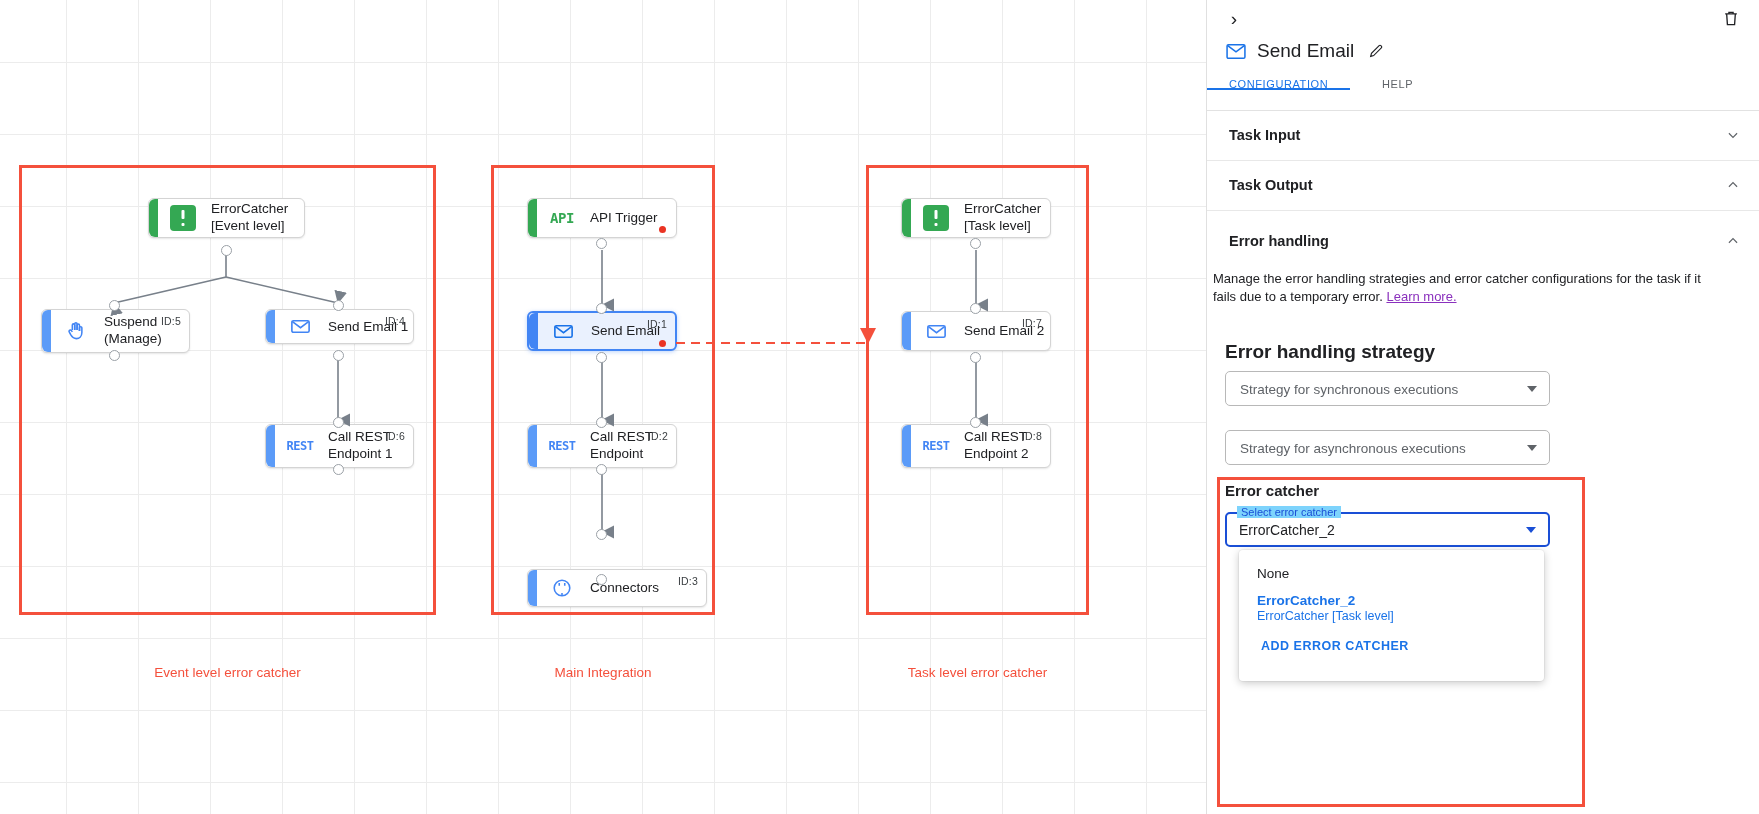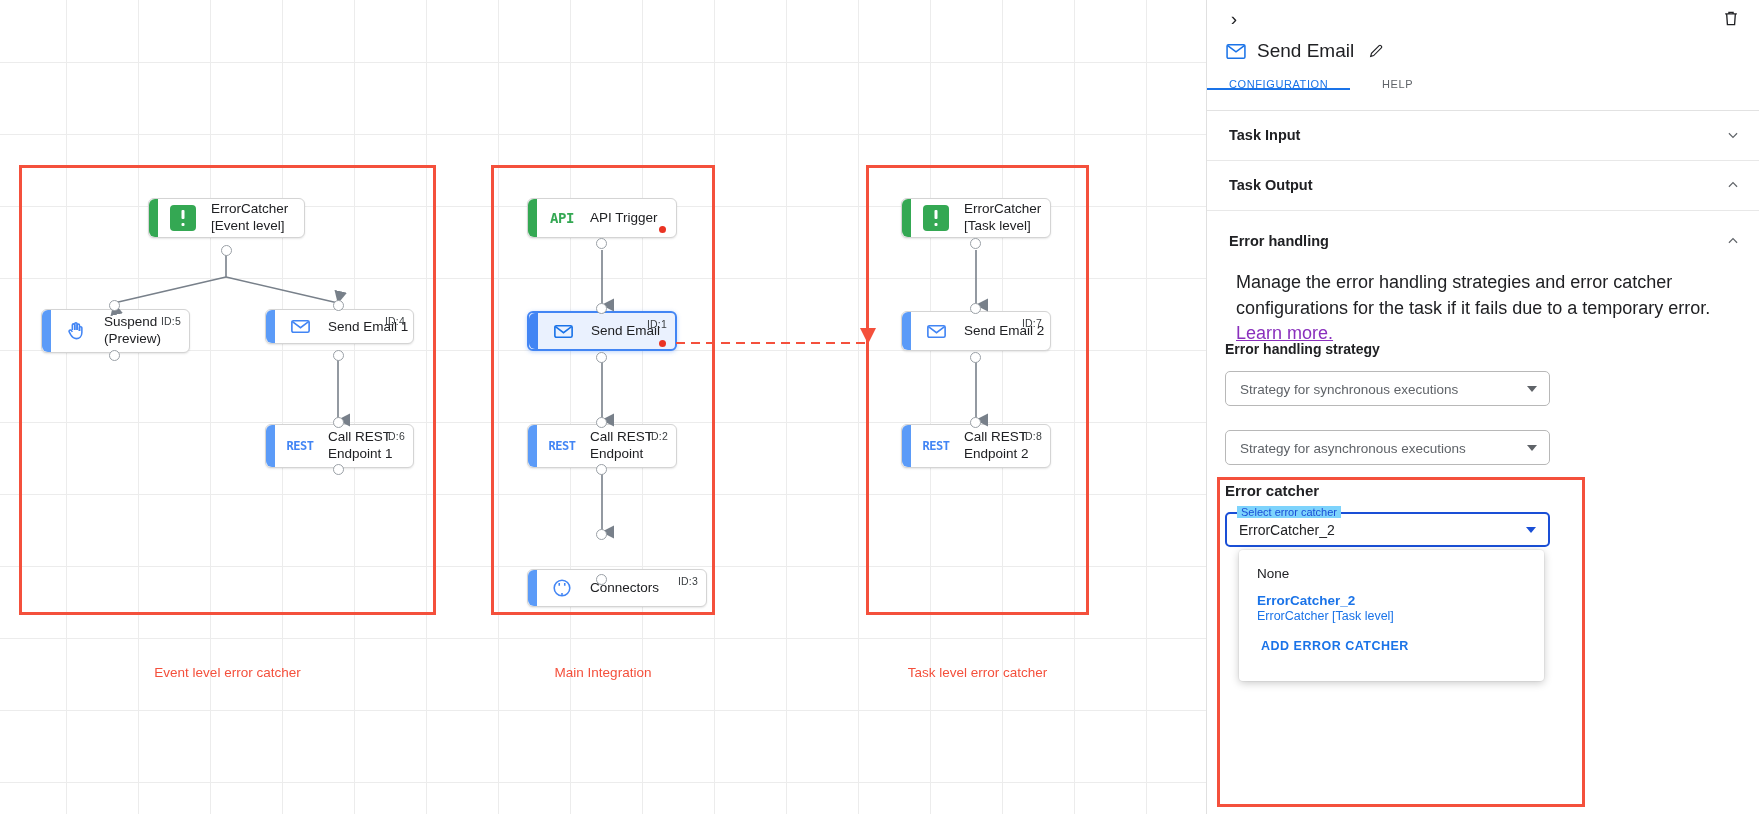--- a/index.html
+++ b/index.html
@@ -244,35 +244,35 @@
     transform: translateY(-50%);
     width: 14px; height: 14px;
   }
 
   #sec-task-input  { top: 110px; }
   #sec-task-output { top: 160px; }
   #sec-error-handling { top: 218px; height: 46px; border-bottom: none; }
 
   #eh-desc {
     position: absolute;
-    left: 29px; top: 270px;
+    left: 6px; top: 270px;
     width: 510px;
-    font-size: 18px;
+    font-size: 13px;
     color: #202124;
     line-height: 1.42;
   }
   #eh-learn {
     color: #8a30bd;
     text-decoration: underline;
     cursor: pointer;
   }
   #eh-strategy-label {
     position: absolute;
     left: 18px; top: 341px;
-    font-size: 14px;
+    font-size: 19px;
     font-weight: bold;
     color: #202124;
   }
 
   .select-box {
     position: absolute;
     left: 18px;
     width: 325px;
     height: 35px;
     border: 1px solid #b8b8b8;
@@ -438,21 +438,21 @@
     <span class="accent"></span>
     <span class="nicon">
       <svg viewBox="0 0 24 24" width="22" height="22" fill="none" stroke="#4285f4" stroke-width="1.7">
         <path d="M8 11V5.5a1.3 1.3 0 1 1 2.6 0V11"></path>
         <path d="M10.6 11V4.3a1.3 1.3 0 1 1 2.6 0V11"></path>
         <path d="M13.2 11V5.6a1.3 1.3 0 1 1 2.6 0V12"></path>
         <path d="M15.8 12V8.6a1.3 1.3 0 1 1 2.6 0v5.1c0 4-2.6 6.6-6 6.6-3 0-4.6-1.6-6.2-4.3L4.6 13c-.5-.9 0-1.9 1-2 .7-.1 1.3.2 1.7.9L8 13"></path>
       </svg>
     </span>
     <span class="nlabel">Suspend
-(Preview)</span>
+(Manage)</span>
     <span class="nid">ID:5</span>
   </div>
   <span class="port" style="left:109px; top:350px;"></span>
 
   <span class="port" style="left:333px; top:300px;"></span>
   <div class="node blue" style="left:265px; top:309px; width:149px; height:35px;">
     <span class="accent"></span>
     <span class="nicon">
       <svg viewBox="0 0 24 24" width="23" height="23" fill="none" stroke="#4285f4" stroke-width="1.7">
         <rect x="3" y="6" width="18" height="12" rx="1.6"></rect>

